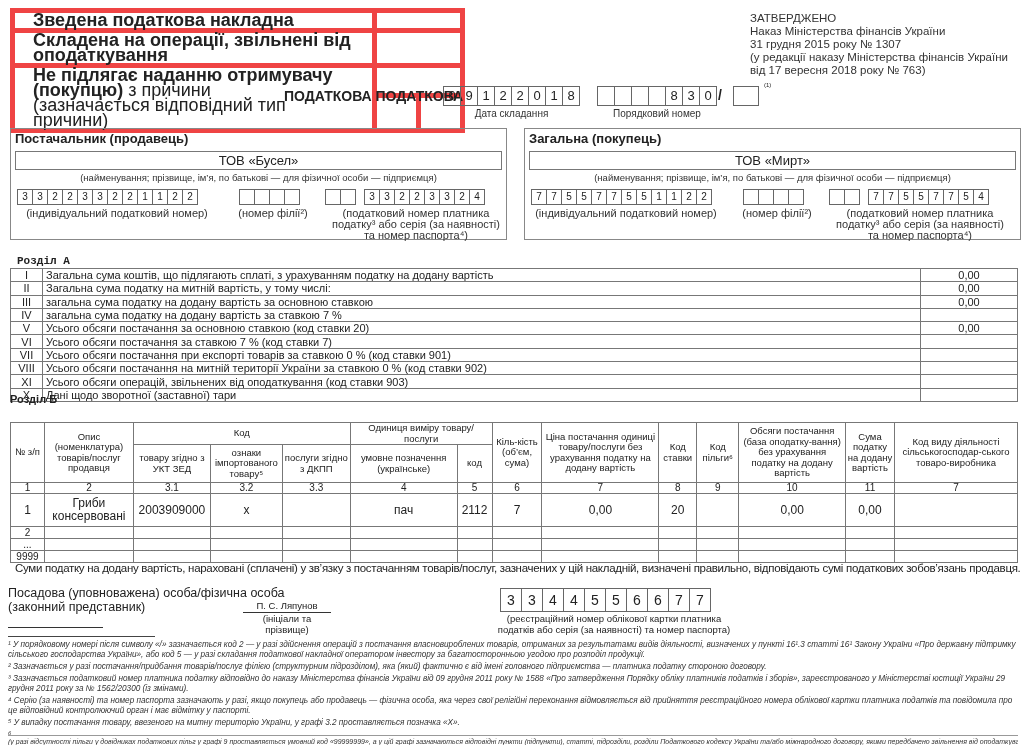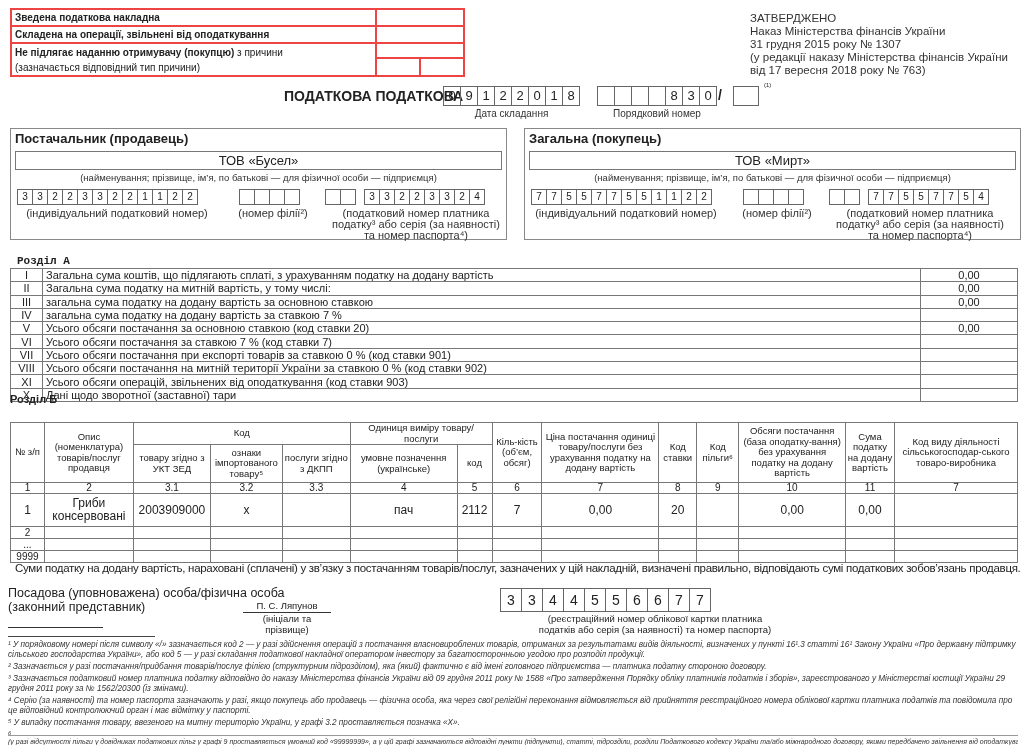--- a/index.html
+++ b/index.html
@@ -2,21 +2,21 @@
 <html><head>
 <meta charset="utf-8">
 <style>
   * { box-sizing: border-box; margin: 0; padding: 0; }
   html, body { width: 1024px; height: 755px; background: #ffffff; overflow: hidden; }
   body { font-family: "Liberation Sans", "DejaVu Sans", sans-serif; color: #222; position: relative; font-size: 11px; }
   .abs { position: absolute; }
   .b { font-weight: bold; }
   
   .toptable { left: 10px; top: 8px; width: 455px; border-collapse: collapse; }
-  .toptable td { border: 2px solid #ef4444; padding: 0 3px; font-size: 10px; line-height: 15px; vertical-align: middle; }
+  .toptable td { border: 5px solid #ef4444; padding: 0 18px; font-size: 18px; line-height: 15px; vertical-align: middle; }
   .approved { left: 750px; top: 12px; font-size: 11.5px; line-height: 13px; color: #333; }
   .title { left: 284px; top: 88px; font-size: 14px; font-weight: bold; }
   .cells { display: flex; }
   .cell { width: 18px; height: 20px; border: 1px solid #666; margin-left: -1px; text-align: center; font-size: 13px; line-height: 18px; }
   .cell:first-child { margin-left: 0; }
   .cap { font-size: 10px; color: #333; text-align: center; }
   .party { border: 1px solid #888; width: 497px; height: 112px; top: 128px; }
   .party-title { position: absolute; left: 4px; top: 2px; font-size: 13px; font-weight: bold; }
   .party-name { position: absolute; left: 4px; top: 22px; width: 487px; height: 19px; border: 1px solid #777; text-align: center; font-size: 13px; line-height: 17px; }
   .party-sub { position: absolute; left: 4px; top: 43px; width: 487px; text-align: center; font-size: 9.5px; color: #333; }
@@ -33,21 +33,21 @@
   table.tb tr.idx td { font-size: 10px; height: 11px; line-height: 10px; }
   table.tb tr.data td { font-size: 12px; line-height: 13px; height: 33px; }
   table.tb tr.empty td { height: 12px; font-size: 10px; line-height: 10px; }
   .confirm { left: 15px; top: 562px; font-size: 11.5px; letter-spacing: -0.3px; }
   .official { left: 8px; top: 586px; font-size: 12.5px; line-height: 14px; }
   .sigline { left: 8px; top: 627px; width: 95px; border-top: 1px solid #333; }
   .initials { left: 243px; top: 600px; width: 88px; font-size: 9.5px; text-align: center; }
   .initials-line { left: 243px; top: 612px; width: 88px; border-top: 1px solid #333; }
   .initials-cap { left: 243px; top: 613px; width: 88px; font-size: 9.5px; text-align: center; }
   .reg .cell { width: 22px; height: 24px; font-size: 14px; line-height: 22px; }
-  .reg-cap { left: 524px; top: 613px; width: 262px; font-size: 9.5px; text-align: center; line-height: 11px; }
+  .reg-cap { left: 483px; top: 613px; width: 262px; font-size: 9.5px; text-align: center; line-height: 11px; }
   .fn-line { left: 8px; top: 636px; width: 147px; border-top: 1px solid #444; }
   .footnotes { left: 8px; top: 640px; width: 1010px; font-size: 8.2px; line-height: 10px; font-style: italic; color: #333; }
   .footnotes p { margin-bottom: 2px; }
   .fn6 { left: 8px; top: 735px; width: 1010px; border-top: 1px solid #999; font-size: 7px; font-style: italic; padding-top: 2px; color: #333; white-space: nowrap; overflow: hidden; }
 </style>
 </head>
 <body>
 
 <table class="abs toptable">
   <tbody>
@@ -272,21 +272,21 @@
       <col style="width:107px">
       <col style="width:49px">
       <col style="width:123px">
   </colgroup>
   <tbody>
       <tr style="height:22px">
     <td rowspan="2">№ з/п</td>
     <td rowspan="2">Опис (номенклатура) товарів/послуг продавця</td>
     <td colspan="3">Код</td>
     <td colspan="2">Одиниця виміру товару/послуги</td>
-    <td rowspan="2">Кіль-кість (об’єм, обсяг)</td>
+    <td rowspan="2">Кіль-кість (об’єм, сума)</td>
     <td rowspan="2">Ціна постачання одиниці товару/послуги без урахування податку на додану вартість</td>
     <td rowspan="2">Код ставки</td>
     <td rowspan="2">Код пільги⁶</td>
     <td rowspan="2">Обсяги постачання (база оподатку-вання) без урахування податку на додану вартість</td>
     <td rowspan="2">Сума податку на додану вартість</td>
     <td rowspan="2">Код виду діяльності сільськогосподар-ського товаро-виробника</td>
   </tr>
   <tr style="height:38px">
     <td>товару згідно з УКТ ЗЕД</td>
     <td>ознаки імпортованого товару⁵</td>

